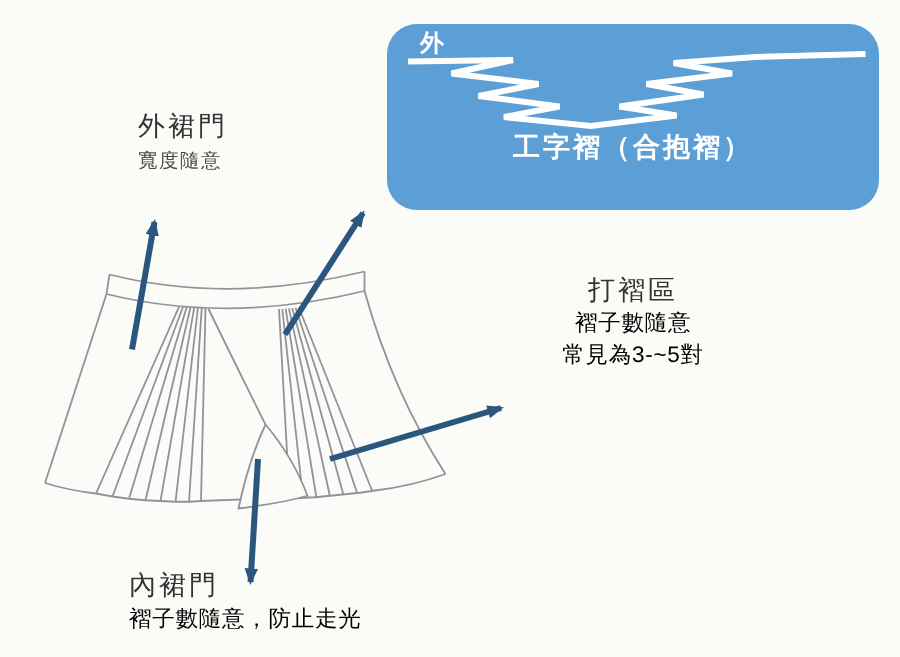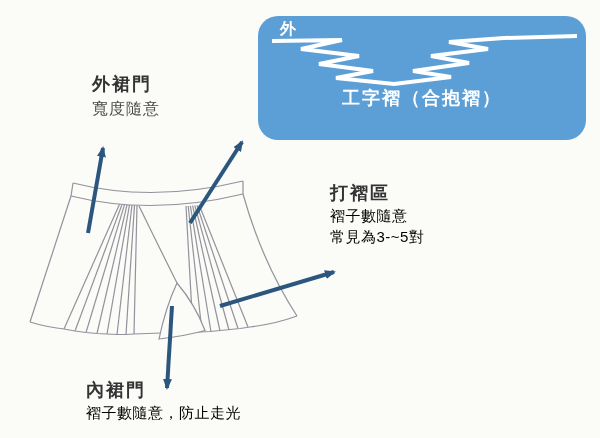--- a/index.html
+++ b/index.html
@@ -21,25 +21,25 @@
     color:#ffffff; font-size:16px; font-weight:bold; letter-spacing:1px;
   }
   .pleat-box .zigzag { position:absolute; left:0; top:0; }
   .pleat-box .caption {
     position:absolute; left:0; right:0; top:70px; text-align:center;
     color:#ffffff; font-size:18px; font-weight:bold; letter-spacing:2px;
   }
 
   
   .lbl { position:absolute; color:#333; }
-  .lbl .t { font-size:18px; font-weight:bold; color:#333; letter-spacing:2px; line-height:1.15; }
-  .lbl .s { font-size:16px; color:#4a4a4a; letter-spacing:1px; margin-top:4px; line-height:1.3; }
+  .lbl .t { font-size:18px; font-weight:normal; color:#333; letter-spacing:2px; line-height:1.15; }
+  .lbl .s { font-size:13px; color:#4a4a4a; letter-spacing:1px; margin-top:4px; line-height:1.3; }
   .lbl .s2 { font-size:15px; color:#000000; letter-spacing:0.5px; margin-top:3px; line-height:1.25; }
   .lbl-outer { left:92px; top:74px; }
-  .lbl-pleat { left:330px; top:183px; width:136px; }
+  .lbl-pleat { left:354px; top:183px; width:136px; text-align:center; }
   .lbl-inner { left:86px; top:380px; }
 </style>
 </head>
 <body>
 
 <div class="canvas">
 
   <div class="pleat-box">
     <span class="corner">外</span>
     <svg class="zigzag" width="328" height="124" viewBox="0 0 328 124">

